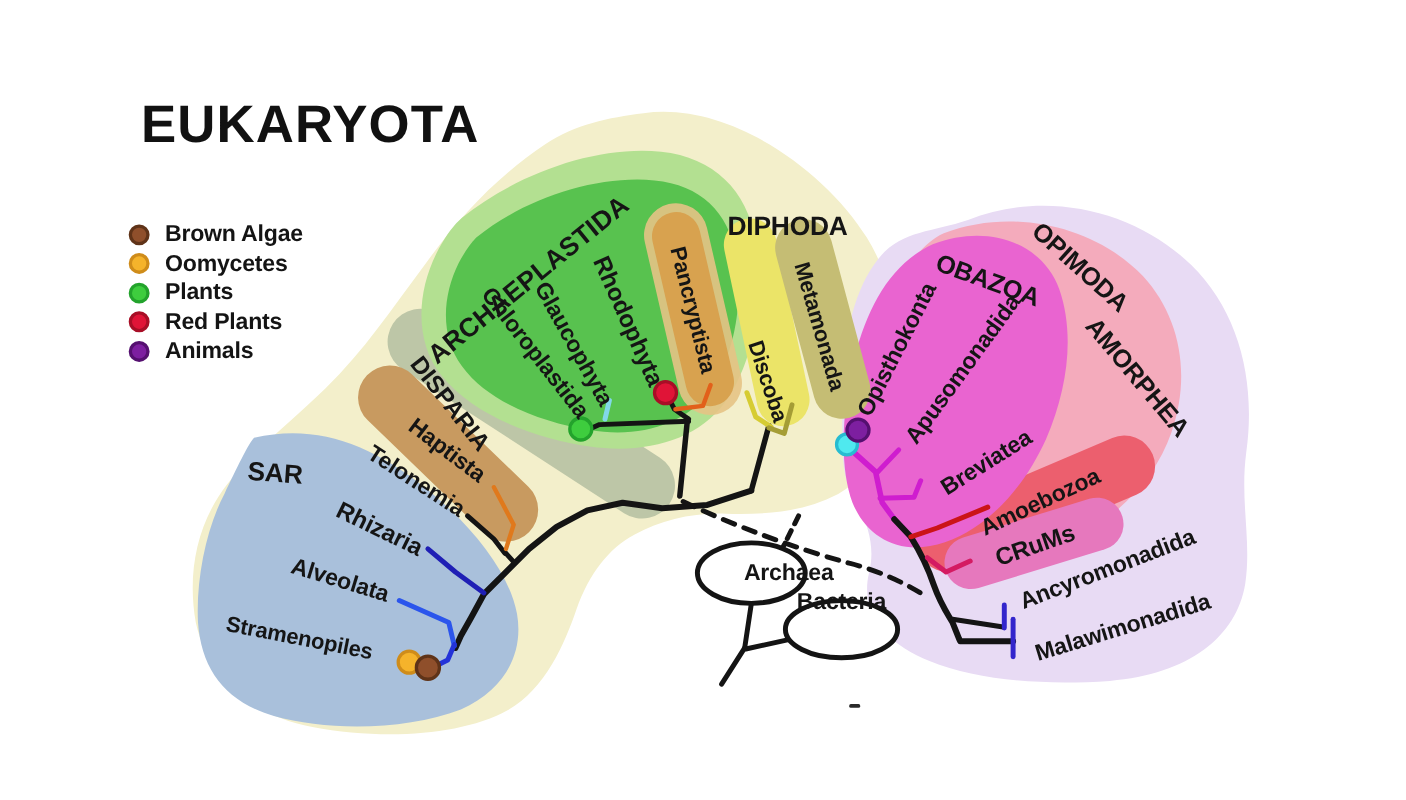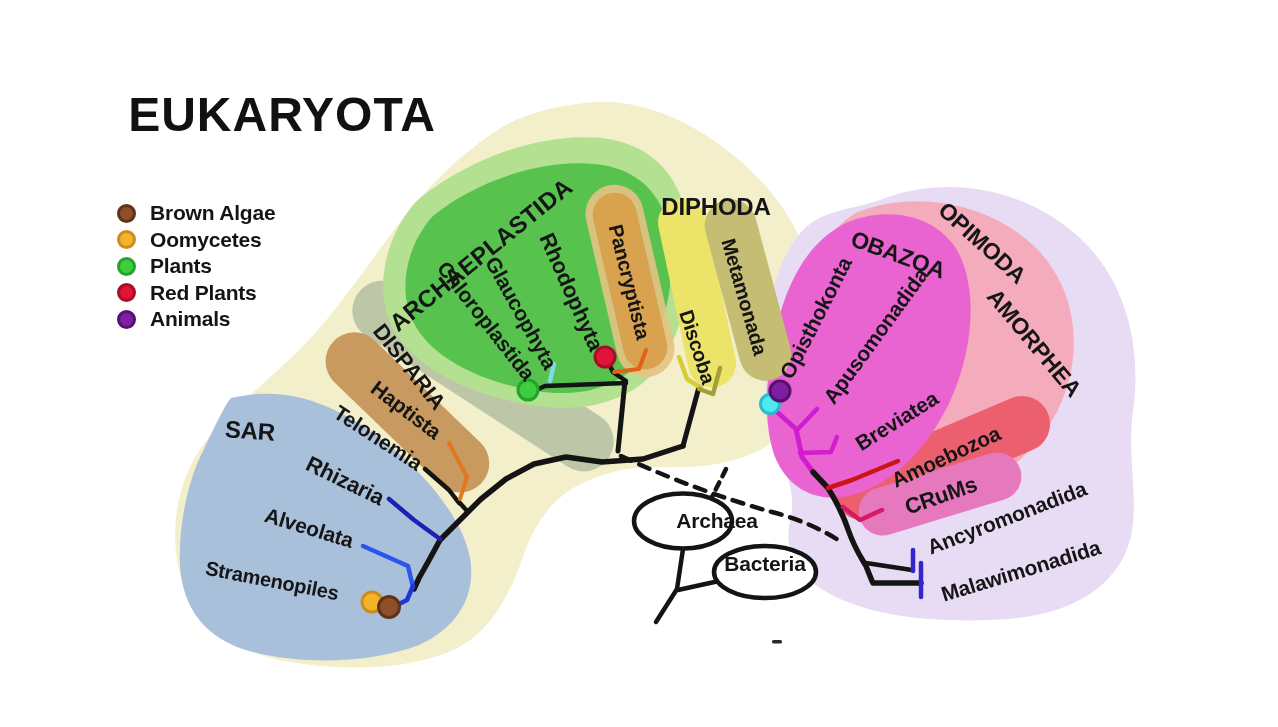--- a/index.html
+++ b/index.html
@@ -136,15 +136,15 @@
   <div class="lbl t20" style="left:744px;top:297px;--r:74deg;">Metamonada</div>
   <div class="lbl t21" style="left:816px;top:318px;--r:-63deg;">Opisthokonta</div>
   <div class="lbl t21" style="left:876px;top:336px;--r:-54deg;">Apusomonadida</div>
   <div class="lbl t21" style="left:897px;top:421px;--r:-32deg;">Breviatea</div>
   <div class="lbl t21" style="left:946px;top:457px;--r:-25deg;">Amoebozoa</div>
   <div class="lbl t22" style="left:941px;top:496px;--r:-19deg;">CRuMs</div>
   <div class="lbl t21" style="left:1007px;top:518px;--r:-21deg;">Ancyromonadida</div>
   <div class="lbl t21" style="left:1021px;top:571px;--r:-17deg;">Malawimonadida</div>
 
   <div class="lbl t21" style="left:717px;top:521px;">Archaea</div>
-  <div class="lbl t21" style="left:765px;top:564px;">Bacteria</div>
+  <div class="lbl t21" style="left:765px;top:548px;">Bacteria</div>
 
 </div>
 
 </body></html>

